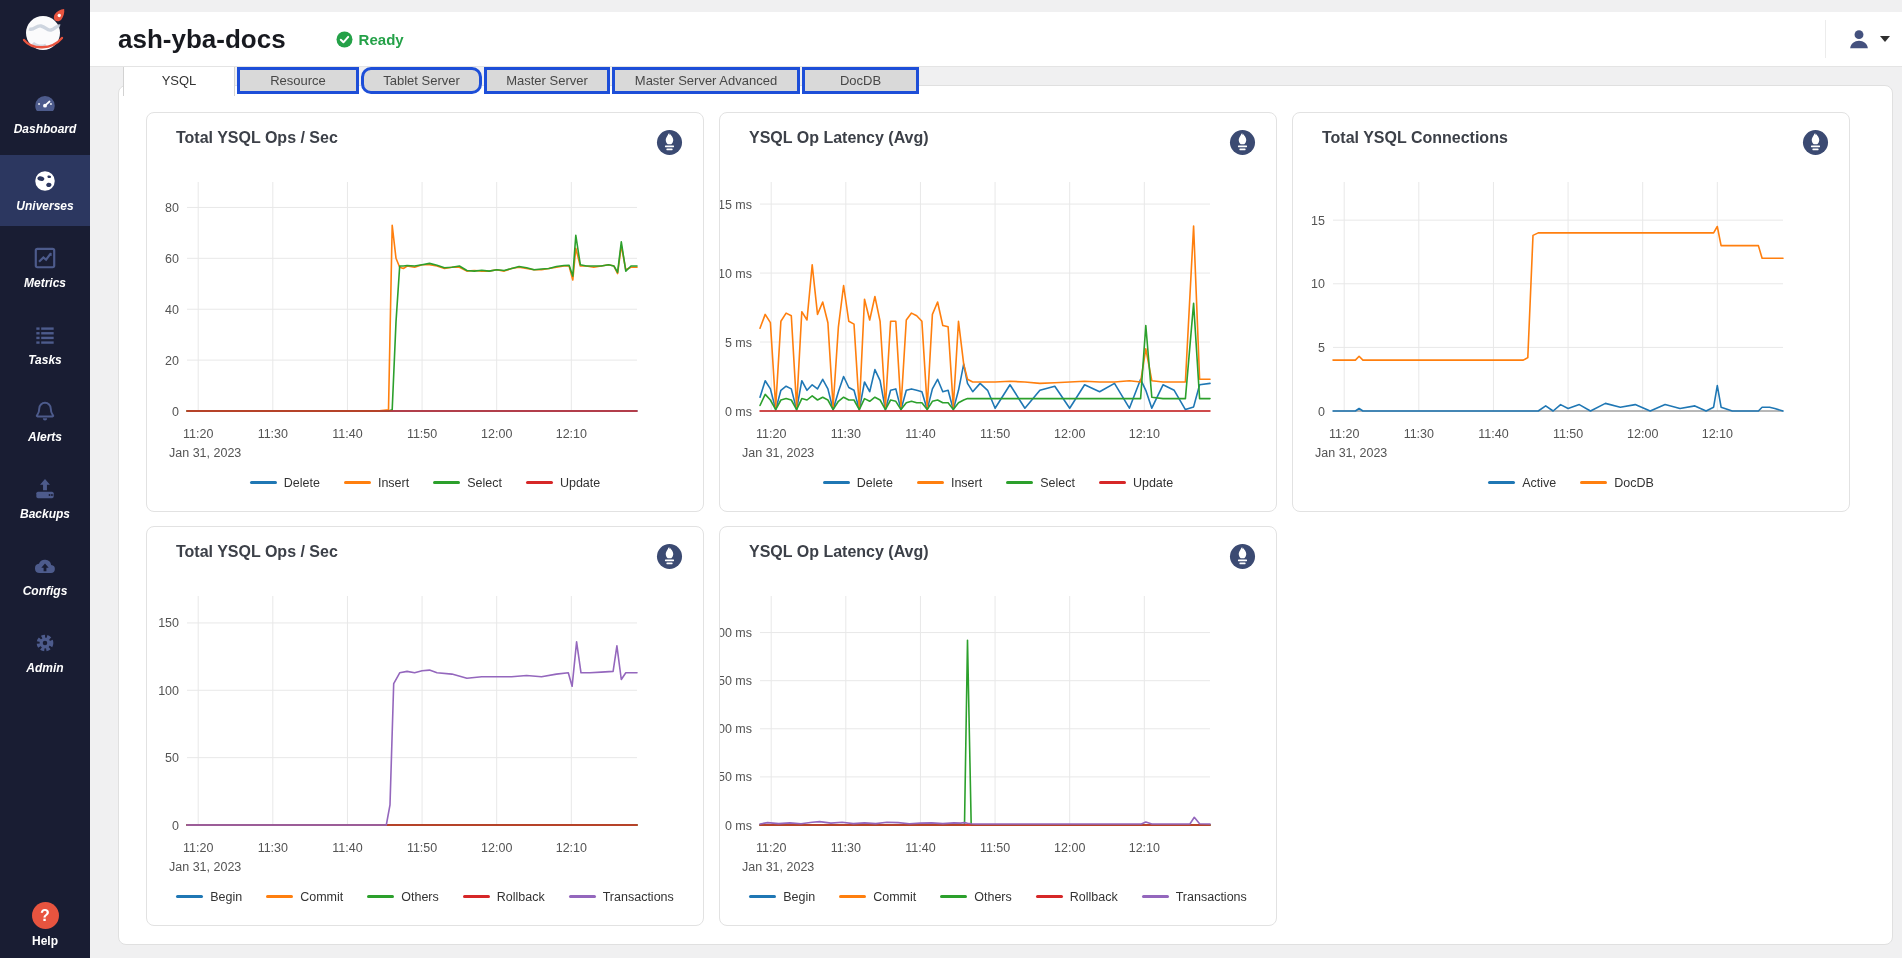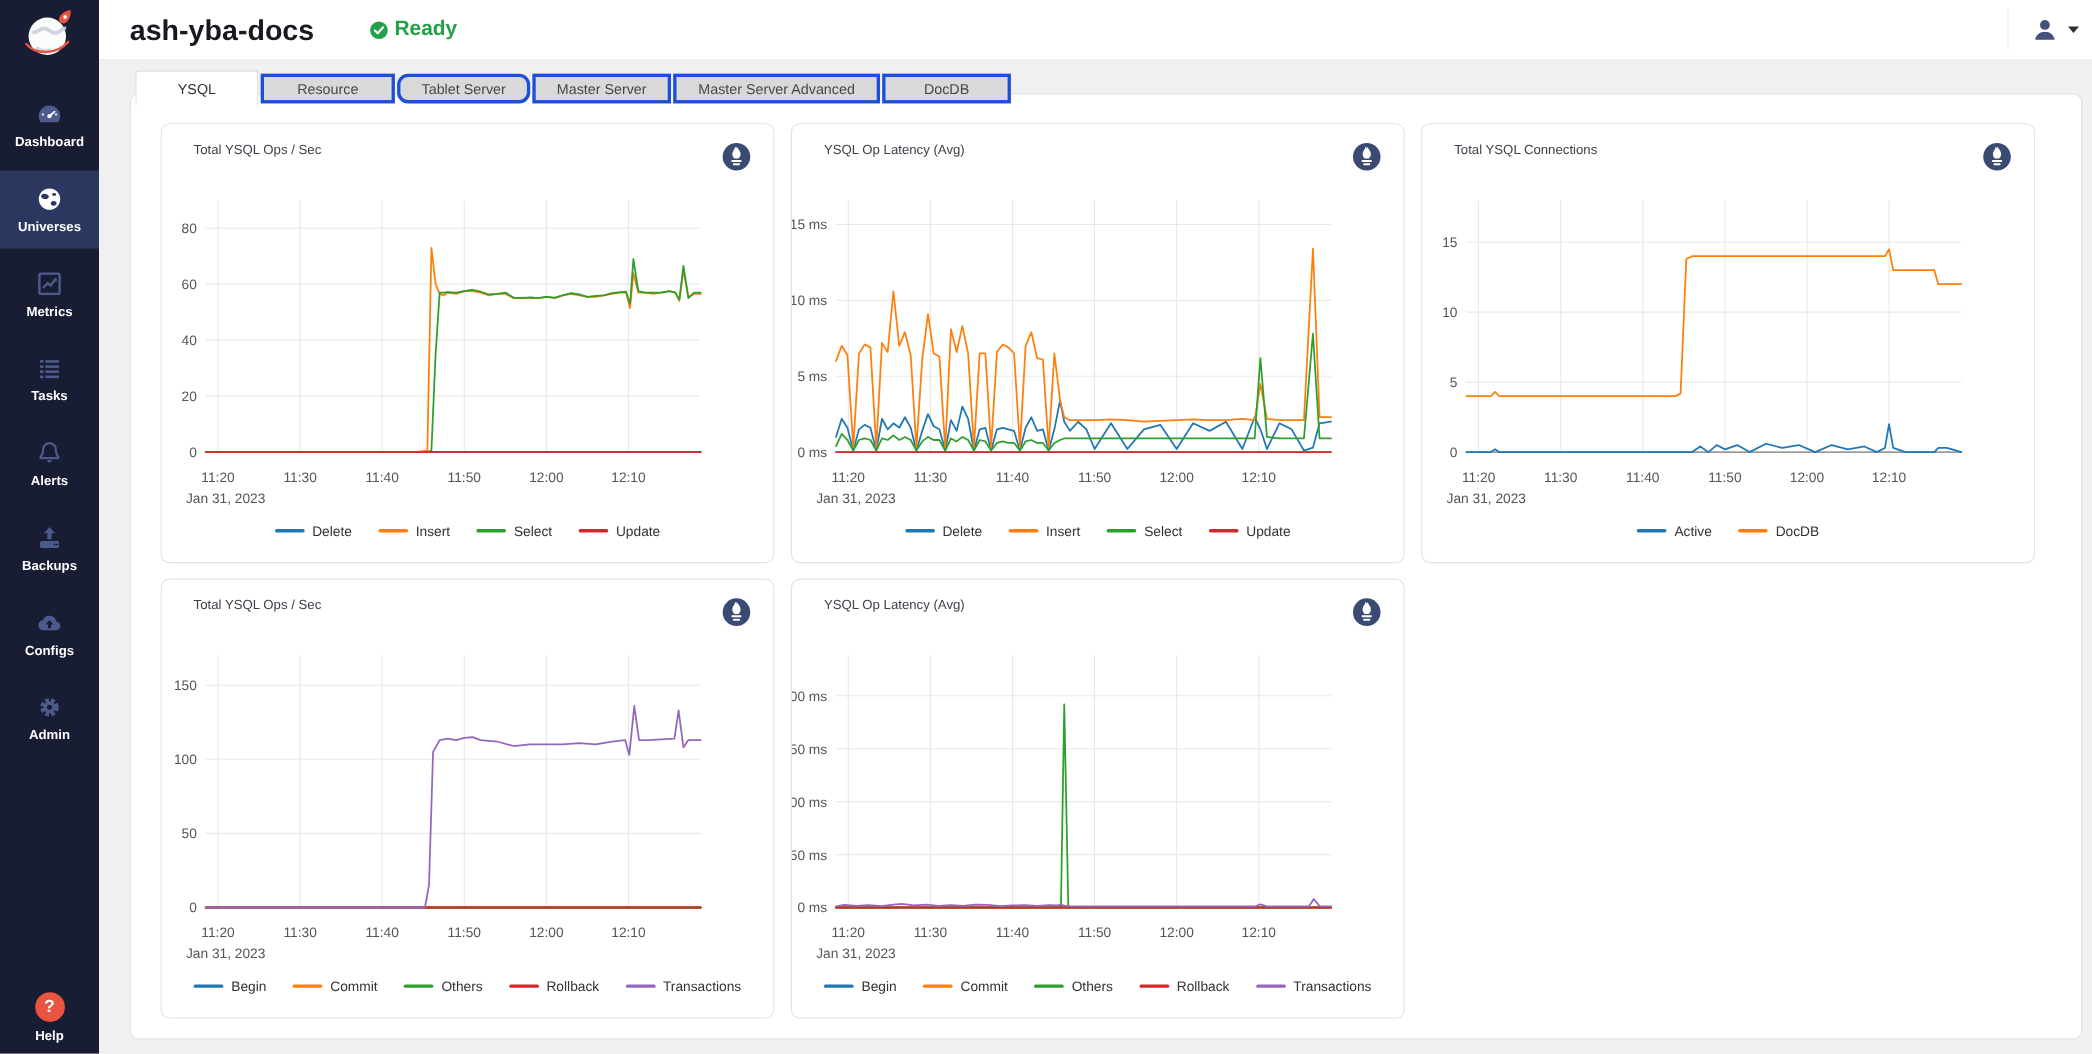--- a/index.html
+++ b/index.html
@@ -1,33 +1,33 @@
 <!DOCTYPE html>
 <html><head>
 <meta charset="utf-8">
 <style>
   html,body{margin:0;padding:0;width:1902px;height:958px;overflow:hidden;
     background:#f0f0f1;font-family:"Liberation Sans",sans-serif;position:relative;}
   
   .sidebar{position:absolute;left:0;top:0;width:90px;height:958px;background:#191d33;z-index:6;}
   .logo{height:66px;display:flex;align-items:center;justify-content:center;cursor:pointer;}
-  .nav{display:flex;flex-direction:column;margin-top:12px;}
+  .nav{display:flex;flex-direction:column;margin-top:12px;font-style:italic;}
   .nav-item{height:71px;display:flex;flex-direction:column;align-items:center;justify-content:center;
     gap:5px;color:#fff;font-size:12px;font-weight:600;cursor:pointer;margin-bottom:6px;}
   .nav-item.active{background:#2c3760;}
   .nav-item .icon{height:26px;display:flex;align-items:center;}
   .help{position:absolute;bottom:10px;left:0;width:90px;display:flex;flex-direction:column;
     align-items:center;gap:5px;color:#fff;font-size:12px;font-weight:600;cursor:pointer;}
   .help-badge{width:27px;height:27px;border-radius:50%;background:#e8543f;color:#fff;font-weight:700;
     font-size:16px;display:flex;align-items:center;justify-content:center;}
   
-  .header{position:absolute;left:90px;top:0;right:0;height:55px;background:#fff;
+  .header{position:absolute;left:90px;top:12px;right:0;height:55px;background:#fff;
     border-bottom:1px solid #e4e4e4;display:flex;align-items:center;z-index:4;box-sizing:border-box;}
   .header-title{margin-left:28px;font-size:26px;font-weight:700;color:#17191f;}
-  .ready{margin-left:50px;display:flex;align-items:center;gap:6px;color:#24a148;font-weight:700;font-size:19px;}
+  .ready{margin-left:50px;display:flex;align-items:center;gap:6px;color:#24a148;font-weight:700;font-size:15px;}
   .user-area{margin-left:auto;display:flex;align-items:center;padding-right:12px;cursor:pointer;}
   .user-divider{width:1px;height:38px;background:#ececec;margin-right:20px;}
   .caret{width:0;height:0;border-left:5px solid transparent;border-right:5px solid transparent;
     border-top:6px solid #2f2f2f;margin-left:8px;}
   
   .tabs{position:absolute;left:123px;top:64px;display:flex;z-index:3;align-items:flex-start;text-align:right;}
   .tab{height:27px;margin-top:3px;box-sizing:border-box;display:flex;align-items:center;justify-content:center;
     font-size:13px;color:#474747;background:#d9d9d9;border:3px solid #1d4ed8;margin-right:2px;cursor:pointer;}
   .tab:nth-child(1){width:112px;}
   .tab:nth-child(2){width:122px;}
@@ -39,21 +39,21 @@
     border-radius:3px 3px 0 0;color:#333;}
   
   .panel{position:absolute;left:118px;top:85px;width:1775px;height:860px;background:#fff;
     border:1px solid #e0e0e0;border-radius:8px;box-sizing:border-box;z-index:2;}
   .cards{display:grid;grid-template-columns:repeat(3,558px);grid-auto-rows:400px;
     gap:14px 15px;padding:26px 0 0 27px;}
   .card{border:1px solid #e2e2e2;border-radius:8px;background:#fff;box-sizing:border-box;
     display:flex;flex-direction:column;overflow:hidden;}
   .card-head{display:flex;justify-content:space-between;align-items:flex-start;
     padding:16px 20px 0 29px;height:31px;}
-  .card-title{font-size:12px;color:#3c4048;font-weight:400;}
+  .card-title{font-size:16px;color:#3c4048;font-weight:700;}
   .chart-canvas{display:block;}
   .legend{flex:1;display:flex;align-items:center;justify-content:center;gap:24px;padding-bottom:6px;}
   .legend-item{display:flex;align-items:center;gap:7px;font-size:12.5px;color:#333;cursor:pointer;}
   .legend-swatch{width:27px;height:3.5px;border-radius:2px;display:inline-block;}
   .tick-label{font-size:12.5px;fill:#545454;}
 </style>
 </head>
 <body>
 
 <aside class="sidebar">

